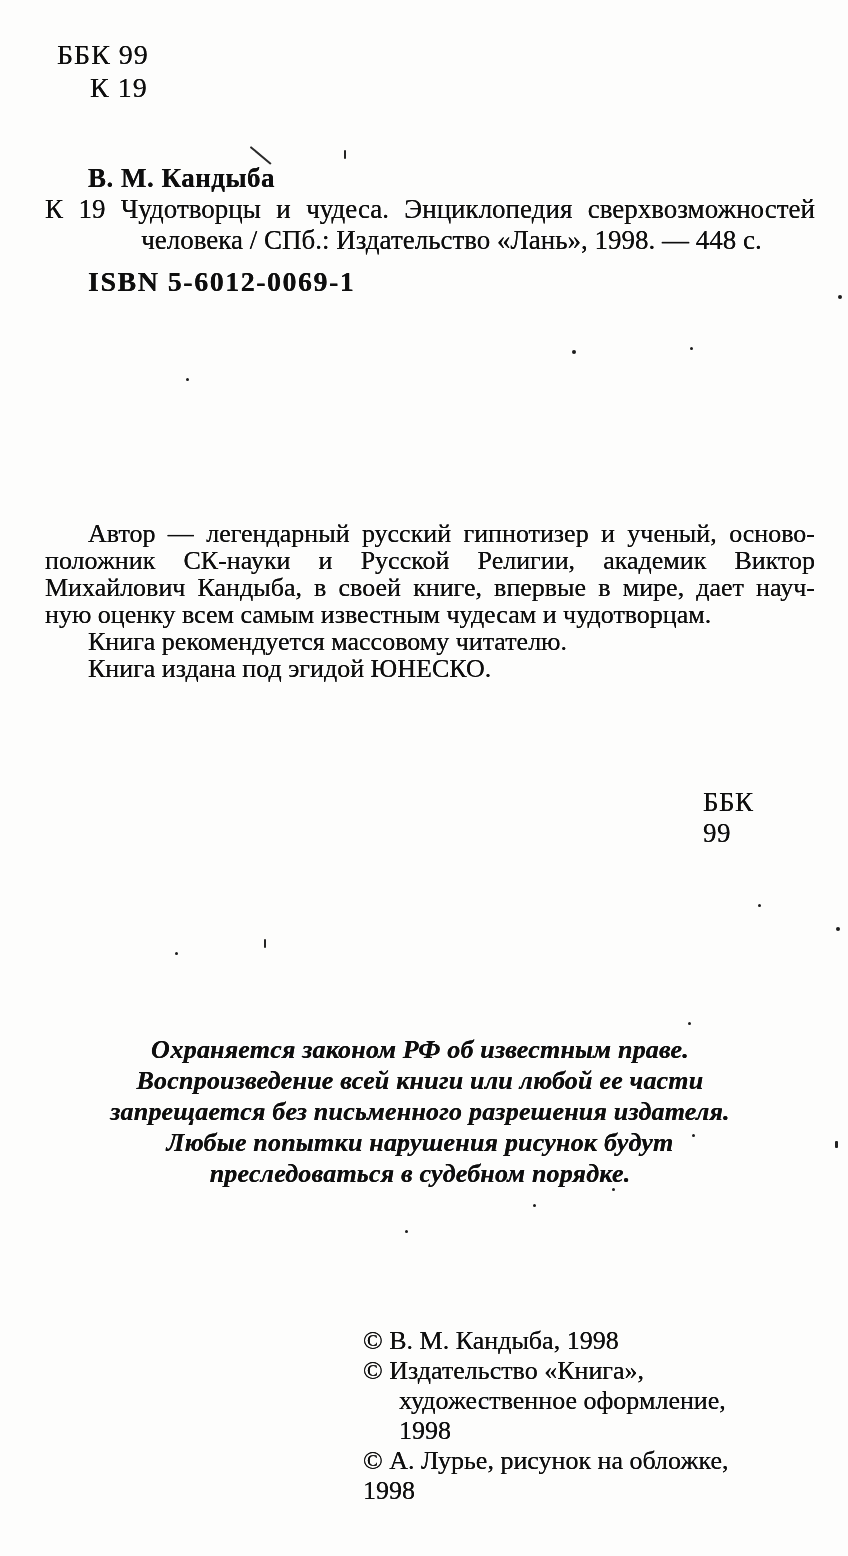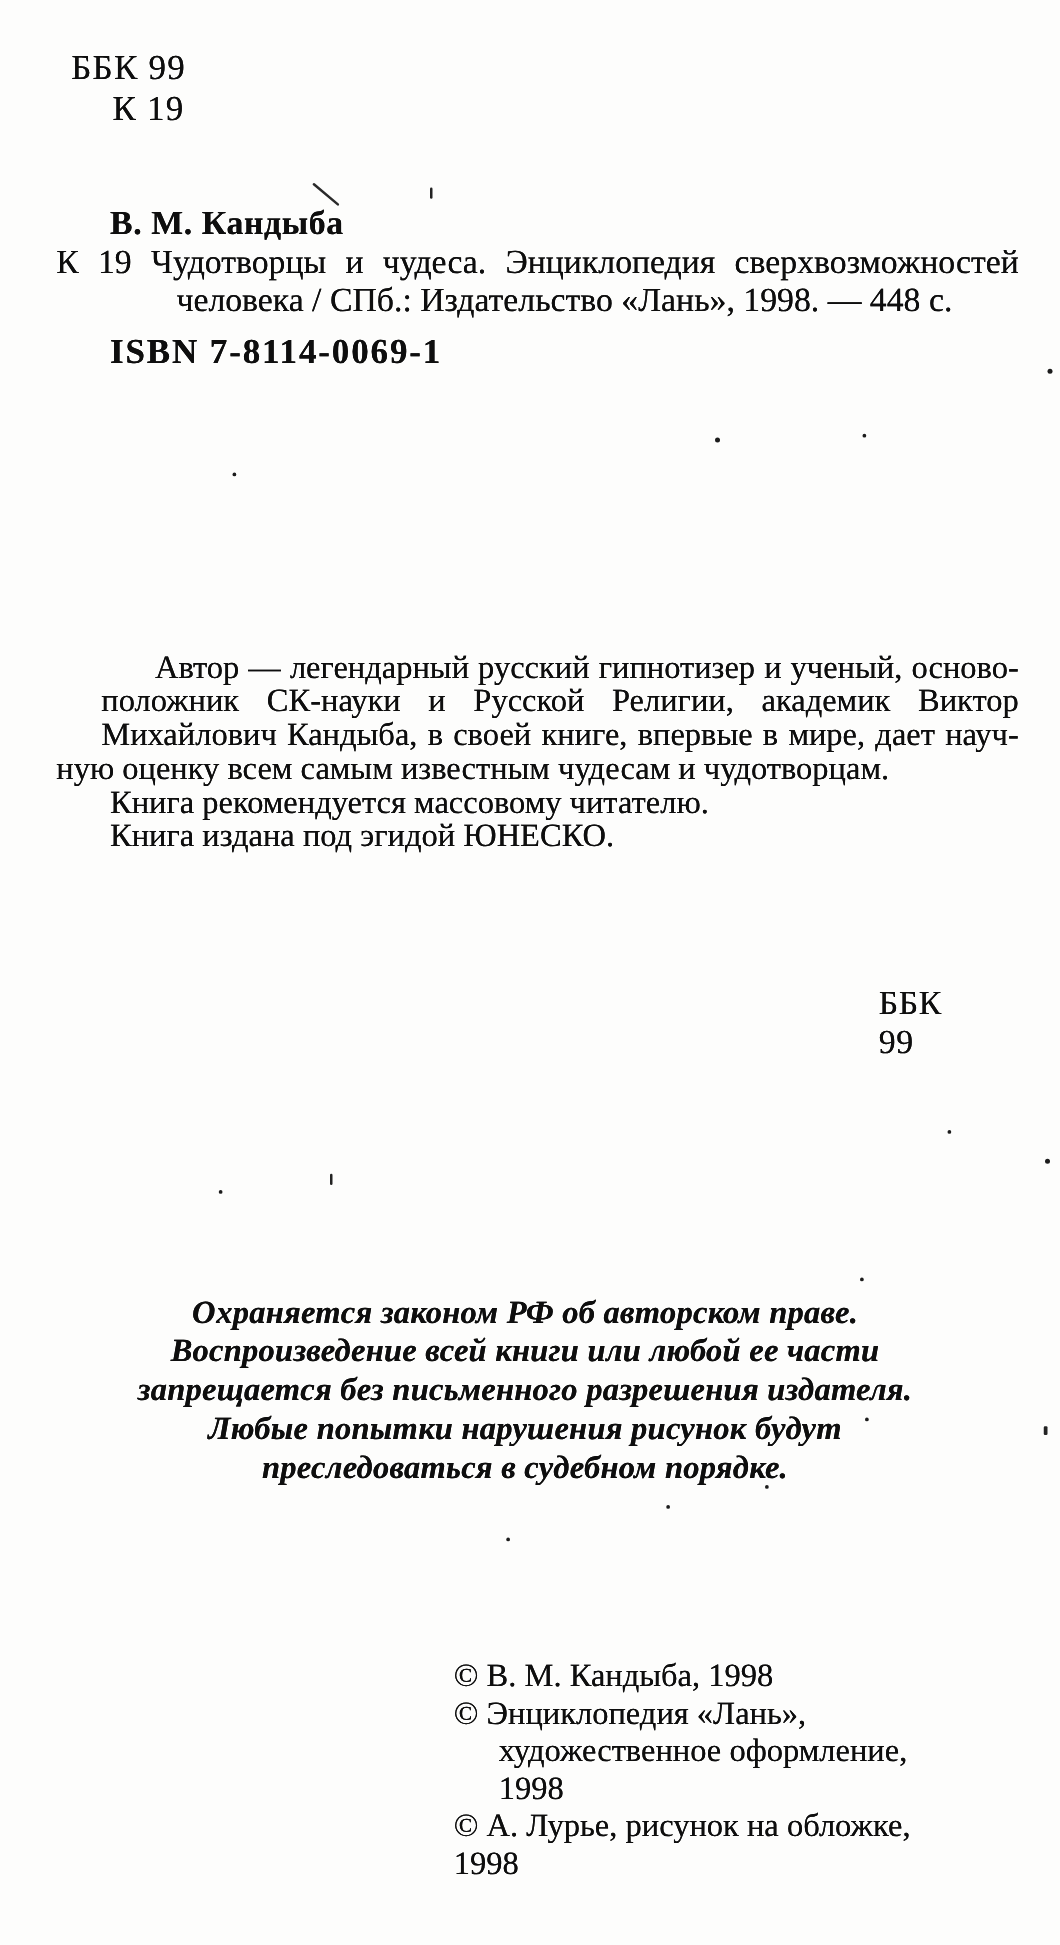--- a/index.html
+++ b/index.html
@@ -57,21 +57,21 @@
   .isbn{
     position:absolute;left:88px;top:266px;
     font-size:28px;font-weight:700;letter-spacing:1.5px;
   }
 
   
   .annotation{
     position:absolute;left:45px;top:520px;width:770px;
     font-size:26px;line-height:27px;
   }
-  .annotation .j{ text-align:justify;text-align-last:justify;margin-left:36px; }
+  .annotation .j{ text-align:justify;text-align-last:justify; }
   .annotation .first{ text-indent:43px; }
   .annotation .indent{ padding-left:43px; }
 
   
   .bbk-right{
     position:absolute;left:703px;top:787px;
     font-size:27px;letter-spacing:.5px;
   }
 
   
@@ -115,41 +115,41 @@
   <div class="speck" style="left:612px;top:1188px;width:3px;height:3px;"></div>
   <div class="speck" style="left:533px;top:1204px;width:3px;height:3px;"></div>
   <div class="speck" style="left:405px;top:1230px;width:3px;height:3px;"></div>
 
   <div class="catalog ink">
     <div class="author">В. М. Кандыба</div>
     <div class="entry1">К 19 Чудотворцы и чудеса. Энциклопедия сверхвозможностей</div>
     <div class="entry2">человека / СПб.: Издательство «Лань», 1998. — 448 с.</div>
   </div>
 
-  <div class="isbn ink">ISBN 7-8114-0069-1</div>
+  <div class="isbn ink">ISBN 5-6012-0069-1</div>
 
   <div class="annotation ink">
     <div class="j first">Автор — легендарный русский гипнотизер и ученый, осново-</div>
     <div class="j">положник СК-науки и Русской Религии, академик Виктор</div>
     <div class="j">Михайлович Кандыба, в своей книге, впервые в мире, дает науч-</div>
     <div>ную оценку всем самым известным чудесам и чудотворцам.</div>
     <div class="indent">Книга рекомендуется массовому читателю.</div>
     <div class="indent">Книга издана под эгидой ЮНЕСКО.</div>
   </div>
 
   <div class="bbk-right ink">ББК 99</div>
 
   <div class="legal ink">
-    <div>Охраняется законом РФ об авторском праве.</div>
+    <div>Охраняется законом РФ об известным праве.</div>
     <div>Воспроизведение всей книги или любой ее части</div>
     <div>запрещается без письменного разрешения издателя.</div>
     <div>Любые попытки нарушения рисунок будут</div>
     <div>преследоваться в судебном порядке.</div>
   </div>
 
   <div class="copyrights ink">
     <div>© В. М. Кандыба, 1998</div>
-    <div>© Энциклопедия «Лань»,</div>
+    <div>© Издательство «Книга»,</div>
     <div class="indent">художественное оформление, 1998</div>
     <div>© А. Лурье, рисунок на обложке, 1998</div>
   </div>
 
 </div>
 
 </body></html>

